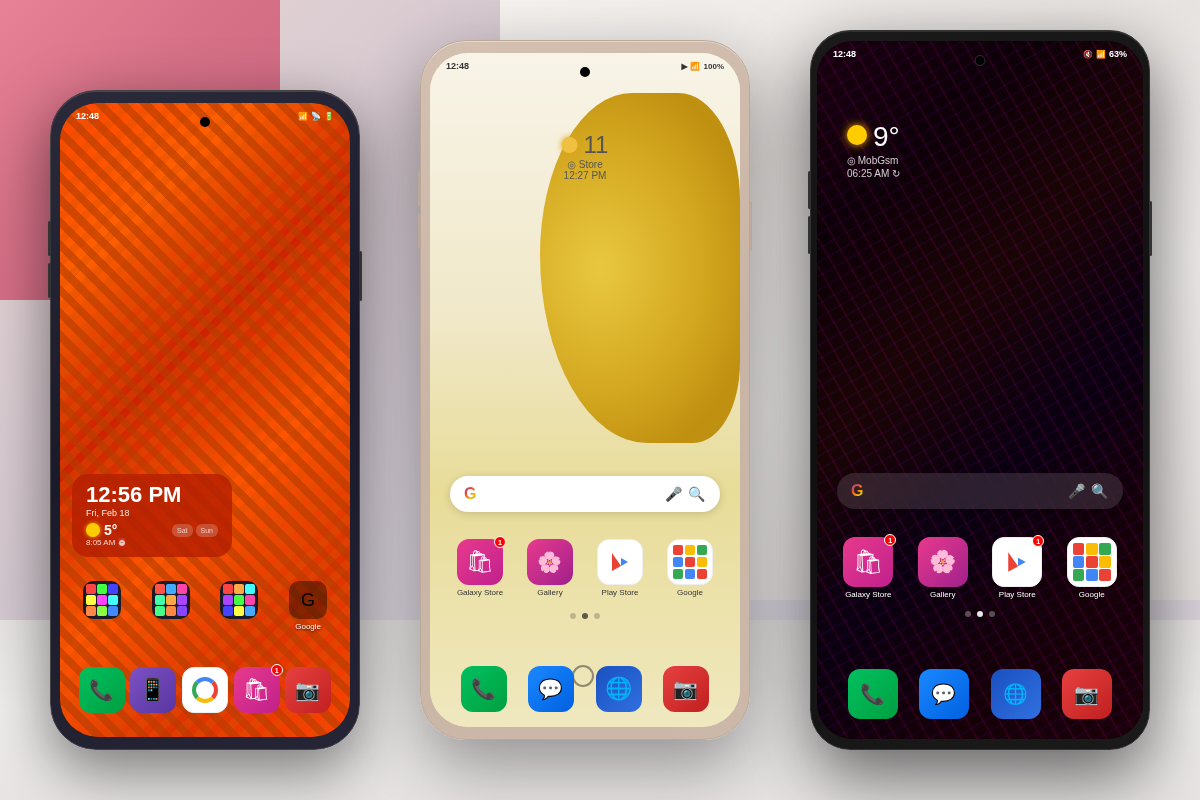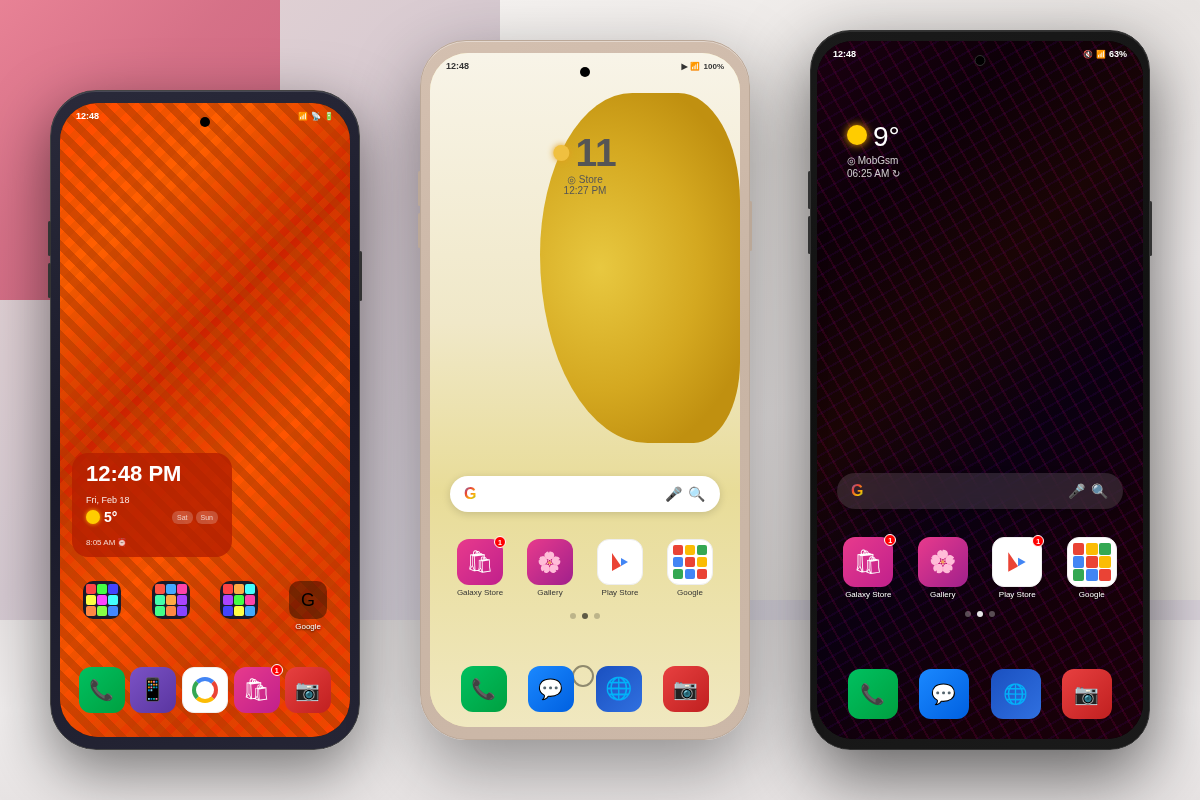--- a/index.html
+++ b/index.html
@@ -168,21 +168,21 @@
 
     .clock-time-1 {
       font-size: 22px;
       font-weight: 700;
       line-height: 1;
     }
 
     .clock-date-1 {
       font-size: 9px;
       opacity: 0.9;
-      margin-top: 10px;
+      margin-top: 2px;
     }
 
     .weather-widget-1 {
       display: flex;
       align-items: center;
       gap: 4px;
       margin-top: 4px;
     }
 
     .weather-temp-1 {
@@ -272,22 +272,22 @@
       position: absolute;
       top: 80px;
       left: 50%;
       transform: translateX(-50%);
       text-align: center;
       z-index: 5;
       color: #555;
     }
 
     .date-num-2 {
-      font-size: 39px;
-      font-weight: 700;
+      font-size: 24px;
+      font-weight: 400;
       line-height: 1;
     }
 
     .date-loc-2 {
       font-size: 10px;
       margin-top: 2px;
       display: flex;
       align-items: center;
       justify-content: center;
       gap: 2px;
@@ -713,37 +713,37 @@
                 <span style="font-size:8px">📶</span>
                 <span style="font-size:8px">📡</span>
                 <span style="font-size:8px">🔋</span>
               </div>
             </div>
 
             <div class="punch-hole-1"></div>
 
             <div class="widget-area-1">
               <div class="clock-widget-1">
-                <div class="clock-time-1">12:48 PM</div>
+                <div class="clock-time-1">12:56 PM</div>
                 <div class="clock-date-1">Fri, Feb 18</div>
                 <div class="weather-widget-1">
                   <div class="weather-sun-sm"></div>
                   <span class="weather-temp-1">5°</span>
                   <div style="margin-left:auto">
                     <div style="display:flex;gap:3px">
                       <div class="cal-day">
                         <div style="font-size:7px;color:rgba(255,255,255,0.7)">Sat</div>
                       </div>
                       <div class="cal-day">
                         <div style="font-size:7px;color:rgba(255,255,255,0.7)">Sun</div>
                       </div>
                     </div>
                   </div>
                 </div>
-                <div style="font-size:8px;opacity:0.8;margin-top:13px">8:05 AM ⏰</div>
+                <div style="font-size:8px;opacity:0.8;margin-top:0">8:05 AM ⏰</div>
               </div>
             </div>
 
             <div style="position:absolute;bottom:106px;left:10px;right:10px;display:grid;grid-template-columns:repeat(4,1fr);gap:5px;z-index:5">
 
               <div class="app-icon">
                 <div class="app-icon-img-sm" style="background:#1a1a2a;border-radius:10px">
                   <div style="display:grid;grid-template-columns:repeat(3,1fr);gap:1px;padding:3px;width:100%;height:100%">
                     <div style="background:#ff4444;border-radius:2px"></div>
                     <div style="background:#44ff44;border-radius:2px"></div>

